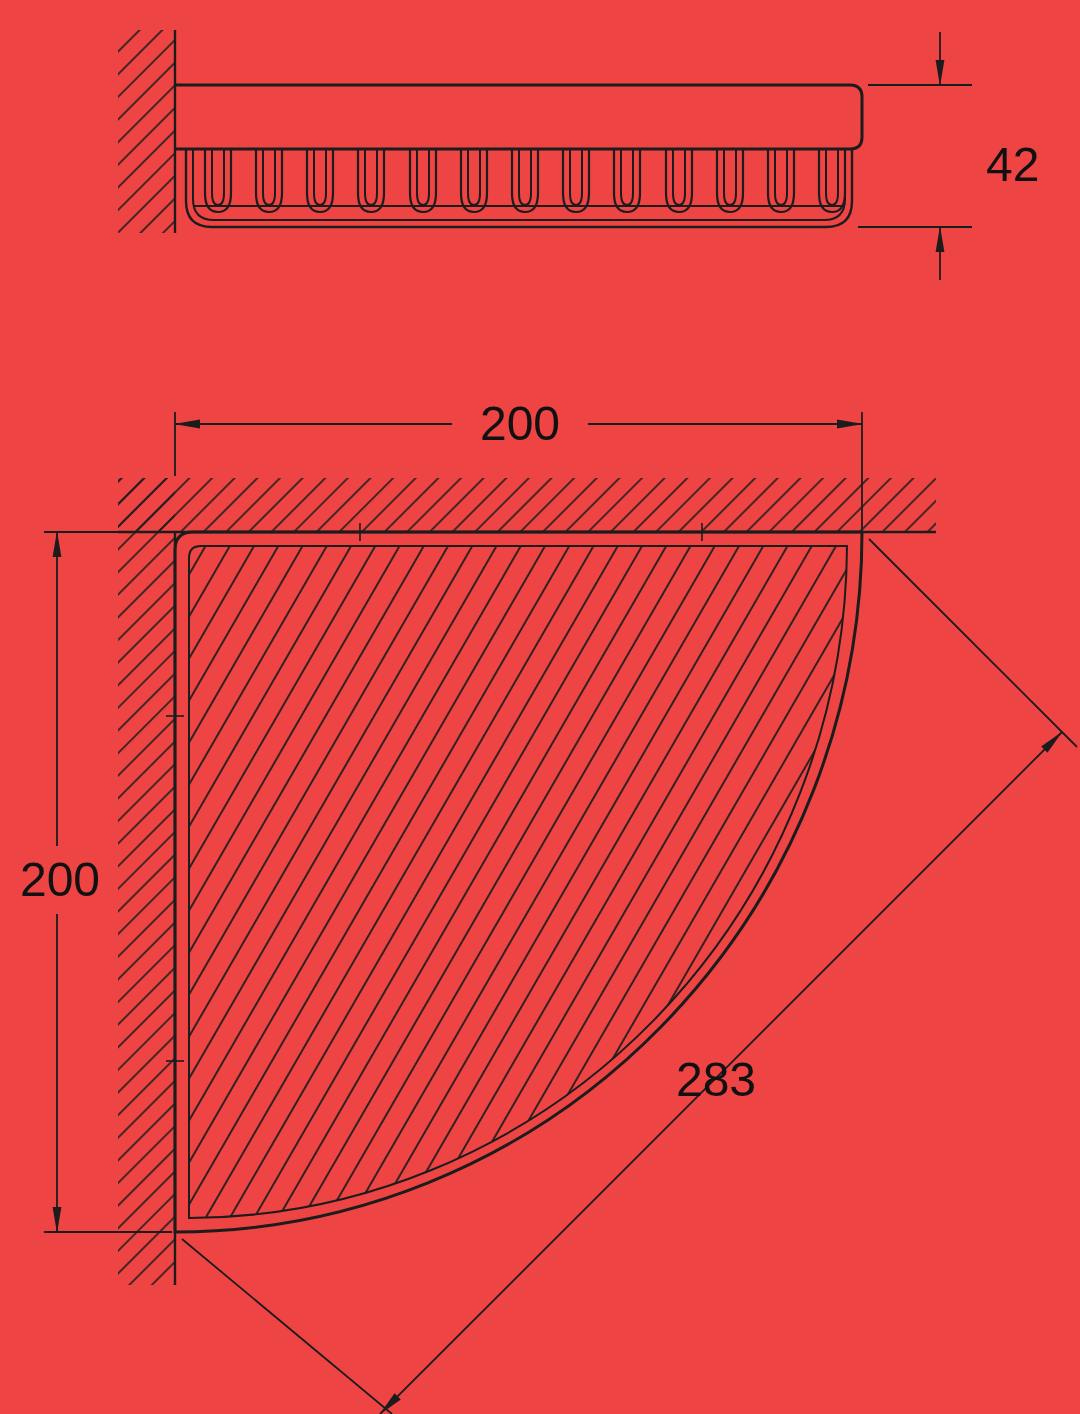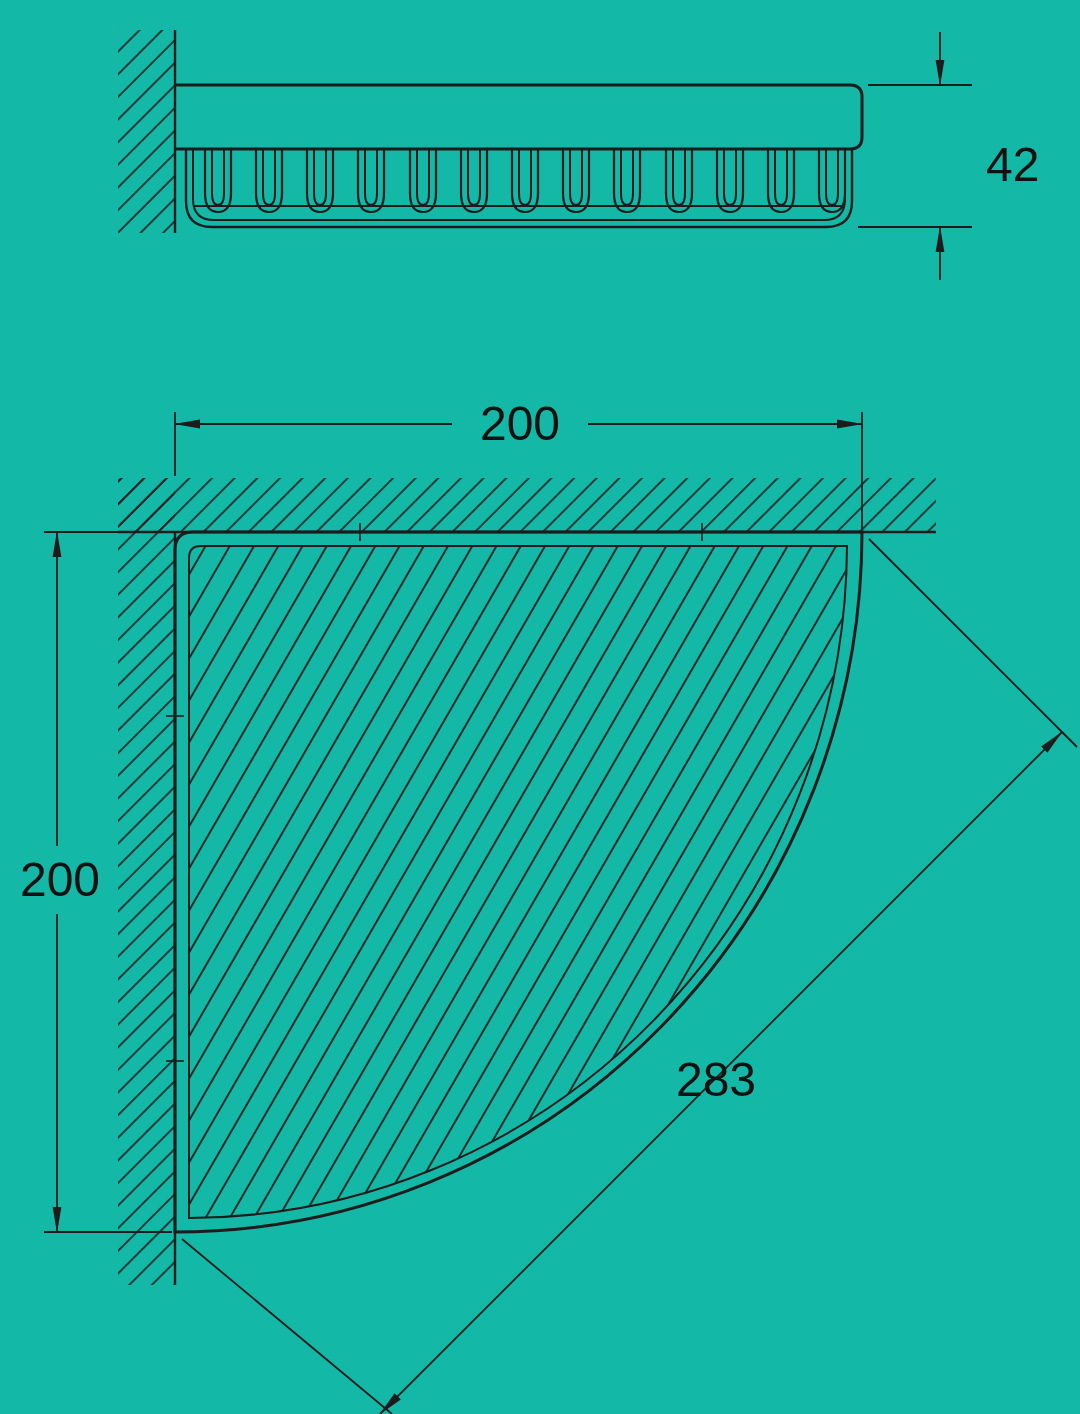--- a/index.html
+++ b/index.html
@@ -4,21 +4,21 @@
 <style>
   html, body {
     margin: 0;
     padding: 0;
     background: #ffffff;
     font-family: "Liberation Sans", sans-serif;
   }
   .stage {
     width: 1080px;
     height: 1414px;
-    background: #14b8a6;
+    background: #ef4444;
     position: relative;
     overflow: hidden;
   }
   svg { display: block; }
   .dim-text {
     font-family: "Liberation Sans", "DejaVu Sans", sans-serif;
     font-size: 48px;
     fill: #111111;
   }
 </style>

